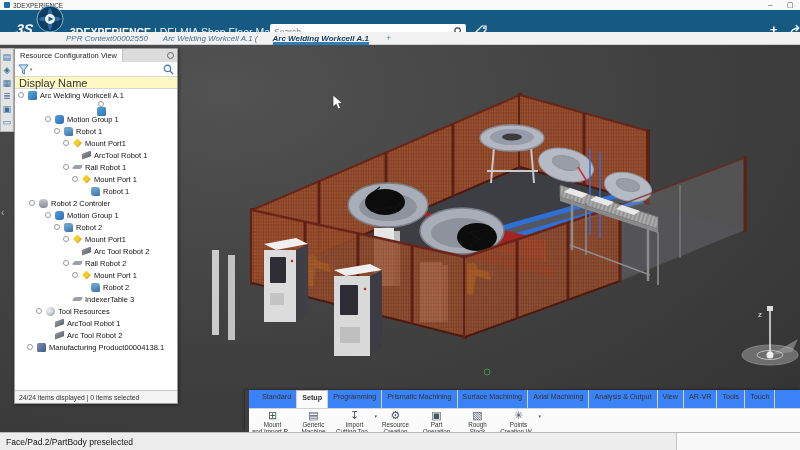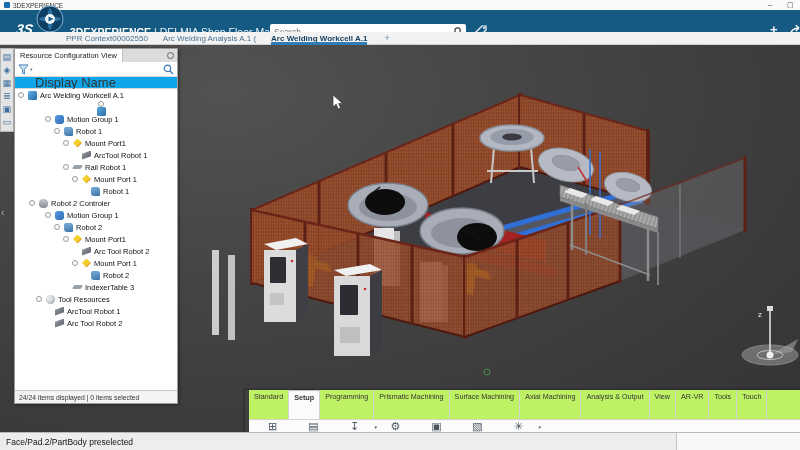--- a/index.html
+++ b/index.html
@@ -20,21 +20,21 @@
   .brand b{color:#fff;}
   .search{position:absolute;left:270px;top:14px;width:196px;height:15px;background:#fff;border-radius:2px;display:flex;align-items:center;}
   .search input{flex:1;border:none;outline:none;background:transparent;font-size:8.5px;padding:0 4px;color:#333;}
   .search svg{flex:none;margin-right:3px;}
   .tagico{position:absolute;left:474px;top:13px;}
   .plusico{position:absolute;left:770px;top:12px;color:#fff;font-size:13px;font-weight:bold;}
   .shareico{position:absolute;left:789px;top:14px;}
 
   
   .tabrow{position:absolute;left:0;top:32px;width:800px;height:13px;background:#f2f2f2;border-bottom:1px solid #cfcfcf;display:flex;align-items:center;padding-left:66px;}
-  .dtab{position:relative;font-size:8px;color:#49708f;margin-right:15px;height:13px;line-height:13px;white-space:nowrap;}
+  .dtab{position:relative;font-size:8px;font-style:italic;color:#49708f;margin-right:15px;height:13px;line-height:13px;white-space:nowrap;}
   .dtab.active{color:#123c5e;font-weight:bold;}
   .dtab.active::after{content:"";position:absolute;left:0;right:0;bottom:0;height:2.5px;background:#2e7cb8;}
   .newtab{font-size:9px;color:#6a8aa5;font-style:normal;margin-left:2px;}
 
   
   .viewport{position:absolute;left:0;top:45px;width:800px;height:387px;background:radial-gradient(ellipse at 28% 12%,#525252 0%,#454545 38%,#333 100%);}
   .viewport svg.scene{position:absolute;left:0;top:0;}
   .collapse-chev{position:absolute;left:1px;top:162px;color:#b5b5b5;font-size:10px;}
 
   
@@ -43,41 +43,41 @@
   .si-glyph{font-size:9px;color:#3c6f9d;line-height:13px;}
 
   
   .rpanel{position:absolute;left:14px;top:48px;width:164px;height:356px;background:#fff;border:1px solid #9a9a9a;display:flex;flex-direction:column;box-shadow:1px 1px 3px rgba(0,0,0,.4);}
   .rp-head{height:13px;background:#dcdcdc;display:flex;align-items:center;flex:none;}
   .rp-tab{background:#fff;height:13px;line-height:13px;padding:0 5px;font-size:7.5px;color:#222;border-right:1px solid #c4c4c4;}
   .rp-gear{margin-left:auto;margin-right:3px;width:7px;height:7px;border:1px solid #666;border-radius:50%;position:relative;}
   .rp-filterrow{height:15px;border-bottom:1px solid #d8d8d8;display:flex;align-items:center;padding:0 3px;flex:none;}
   .rp-filterrow .fdrop{font-size:5px;color:#777;margin-left:1px;}
   .rp-filterrow .fsearch{margin-left:auto;}
-  .rp-colhead{height:12px;line-height:12px;background:#0ea5e9;border-bottom:1px solid #d8d8d8;font-size:13px;color:#333;padding-left:20px;flex:none;}
+  .rp-colhead{height:12px;line-height:12px;background:#fef9c3;border-bottom:1px solid #d8d8d8;font-size:11px;color:#333;padding-left:4px;flex:none;}
   .tree{flex:1;overflow:hidden;background:#fff;}
   .trow{display:flex;align-items:center;height:12px;}
   .expander{width:6px;height:6px;border:1px solid #9a9a9a;border-radius:50%;background:#fff;margin-right:2px;flex:none;}
   .ti{display:inline-block;width:9px;height:9px;margin:0 3px 0 2px;flex:none;border-radius:1.5px;}
   .ti-workcell{background:linear-gradient(135deg,#54a0d4 20%,#2a6ca8);}
   .ti-station{background:linear-gradient(135deg,#4e9ad0 20%,#2f74ae);}
   .ti-controller{background:linear-gradient(#c2c7cf,#878c95);border-radius:45%;}
   .ti-motion{background:linear-gradient(135deg,#5a9ae0,#2d6cb0);border-radius:3px;}
   .ti-robot{background:linear-gradient(160deg,#6aa0cc 30%,#3a72a8);border-radius:2px 3px 1px 3px;}
   .ti-port{background:linear-gradient(135deg,#f2cf2a 55%,#d04028);clip-path:polygon(50% 0,100% 50%,50% 100%,0 50%);border-radius:0;}
   .ti-tool{background:linear-gradient(140deg,#9aa0a8,#53585f);clip-path:polygon(0 35%,100% 0,100% 65%,0 100%);border-radius:0;}
   .ti-rail{background:#9aa0a8;height:4px;transform:skewX(-30deg);align-self:center;}
   .ti-toolres{background:radial-gradient(circle at 35% 35%,#e2e6ea 25%,#8d95a0);border-radius:50%;}
   .ti-product{background:linear-gradient(135deg,#7a93b8,#44597a);}
   .tlabel{font-size:7.5px;color:#111;white-space:nowrap;overflow:hidden;}
   .rp-footer{height:13px;line-height:13px;border-top:1px solid #c8c8c8;background:#f4f4f4;font-size:6.8px;color:#333;padding-left:4px;flex:none;}
 
   
   .ribbon{position:absolute;left:245px;right:0;bottom:18px;height:42px;background:#f4f4f4;border-left:4px solid #3f3f3f;box-shadow:-1px -1px 2px rgba(0,0,0,.3);}
-  .ribbon-tabs{height:30px;background:#bef264;border-bottom:1px solid #d2d2d2;display:flex;align-items:stretch;}
+  .ribbon-tabs{height:19px;background:#3b82f6;border-bottom:1px solid #d2d2d2;display:flex;align-items:stretch;padding-left:8px;}
   .rtab{font-size:7.2px;line-height:13px;padding:0 5px;color:#333;border-right:1px solid #d2d2d2;white-space:nowrap;}
   .rtab.active{background:#fbfbfb;border-top:1px solid #bdbdbd;font-weight:bold;}
   .ribbon-buttons{height:29px;background:#fbfbfb;display:flex;align-items:flex-start;padding-left:3px;}
   .rbtn{width:41px;height:28px;display:flex;flex-direction:column;align-items:center;position:relative;}
   .rbicon{font-size:11px;line-height:12px;color:#4a5560;}
   .rb1,.rb2{font-size:6.3px;line-height:7px;color:#333;white-space:nowrap;}
   .rbdrop{position:absolute;right:-2px;top:4px;font-size:5px;color:#555;}
 
   
   .statusbar{position:absolute;left:0;bottom:0;width:800px;height:18px;background:#ededed;border-top:1px solid #b8b8b8;display:flex;align-items:center;}
@@ -124,21 +124,21 @@
       <path d="M2.5,16 C6.5,13 10.5,13 12.5,16 C10.5,19 6.5,19 2.5,16 Z"></path>
       <path d="M25.5,16 C21.5,13 17.5,13 15.5,16 C17.5,19 21.5,19 25.5,16 Z"></path>
     </g>
     <circle cx="14" cy="16" r="5" fill="#f0f4f8"></circle>
     <polygon points="12.5,13.5 17.5,16 12.5,18.5" fill="#1a5c8a"></polygon>
   </svg>
 
   <div class="tabrow">
     <div id="doc-tabs" style="display:flex;align-items:center;height:13px;">
         <div class="dtab"><span class="dt-label">PPR Context00002550</span></div>
-        <div class="dtab"><span class="dt-label">Arc Welding Analysis A.1 (</span></div>
+        <div class="dtab"><span class="dt-label">Arc Welding Workcell A.1 (</span></div>
         <div class="dtab active"><span class="dt-label">Arc Welding Workcell A.1</span></div>
       </div>
     <span class="dtab newtab">+</span>
   </div>
 
   <div class="viewport">
     <svg class="scene" width="800" height="387" viewBox="0 0 800 387">
       <defs>
         <pattern id="brick" width="5" height="3.4" patternUnits="userSpaceOnUse">
           <rect width="5" height="3.4" fill="#b26038"></rect>
@@ -415,20 +415,25 @@
         <div class="trow" style="padding-left: 48px;">
     <span class="expander" style="visibility: visible;"></span>
     <span class="ti ti-port"></span>
     <span class="tlabel">Mount Port1</span>
   </div>
         <div class="trow" style="padding-left: 57px;">
     <span class="expander" style="visibility: hidden;"></span>
     <span class="ti ti-tool"></span>
     <span class="tlabel">Arc Tool Robot 2</span>
   </div>
+        <div class="trow" style="padding-left: 48px;">
+    <span class="expander" style="visibility: visible;"></span>
+    <span class="ti ti-rail"></span>
+    <span class="tlabel">Rail Robot 2</span>
+  </div>
         <div class="trow" style="padding-left: 57px;">
     <span class="expander" style="visibility: visible;"></span>
     <span class="ti ti-port"></span>
     <span class="tlabel">Mount Port 1</span>
   </div>
         <div class="trow" style="padding-left: 66px;">
     <span class="expander" style="visibility: hidden;"></span>
     <span class="ti ti-robot"></span>
     <span class="tlabel">Robot 2</span>
   </div>
@@ -444,20 +449,25 @@
   </div>
         <div class="trow" style="padding-left: 30px;">
     <span class="expander" style="visibility: hidden;"></span>
     <span class="ti ti-tool"></span>
     <span class="tlabel">ArcTool Robot 1</span>
   </div>
         <div class="trow" style="padding-left: 30px;">
     <span class="expander" style="visibility: hidden;"></span>
     <span class="ti ti-tool"></span>
     <span class="tlabel">Arc Tool Robot 2</span>
+  </div>
+        <div class="trow" style="padding-left: 12px;">
+    <span class="expander" style="visibility: visible;"></span>
+    <span class="ti ti-product"></span>
+    <span class="tlabel">Manufacturing Product00004138.1</span>
   </div>
       </div>
     <div class="rp-footer">24/24 items displayed | 0 items selected</div>
   </div>
 
   <div class="ribbon">
     <div id="ribbon-tabs" class="ribbon-tabs">
         <div class="rtab">Standard</div>
         <div class="rtab active">Setup</div>
         <div class="rtab">Programming</div>

